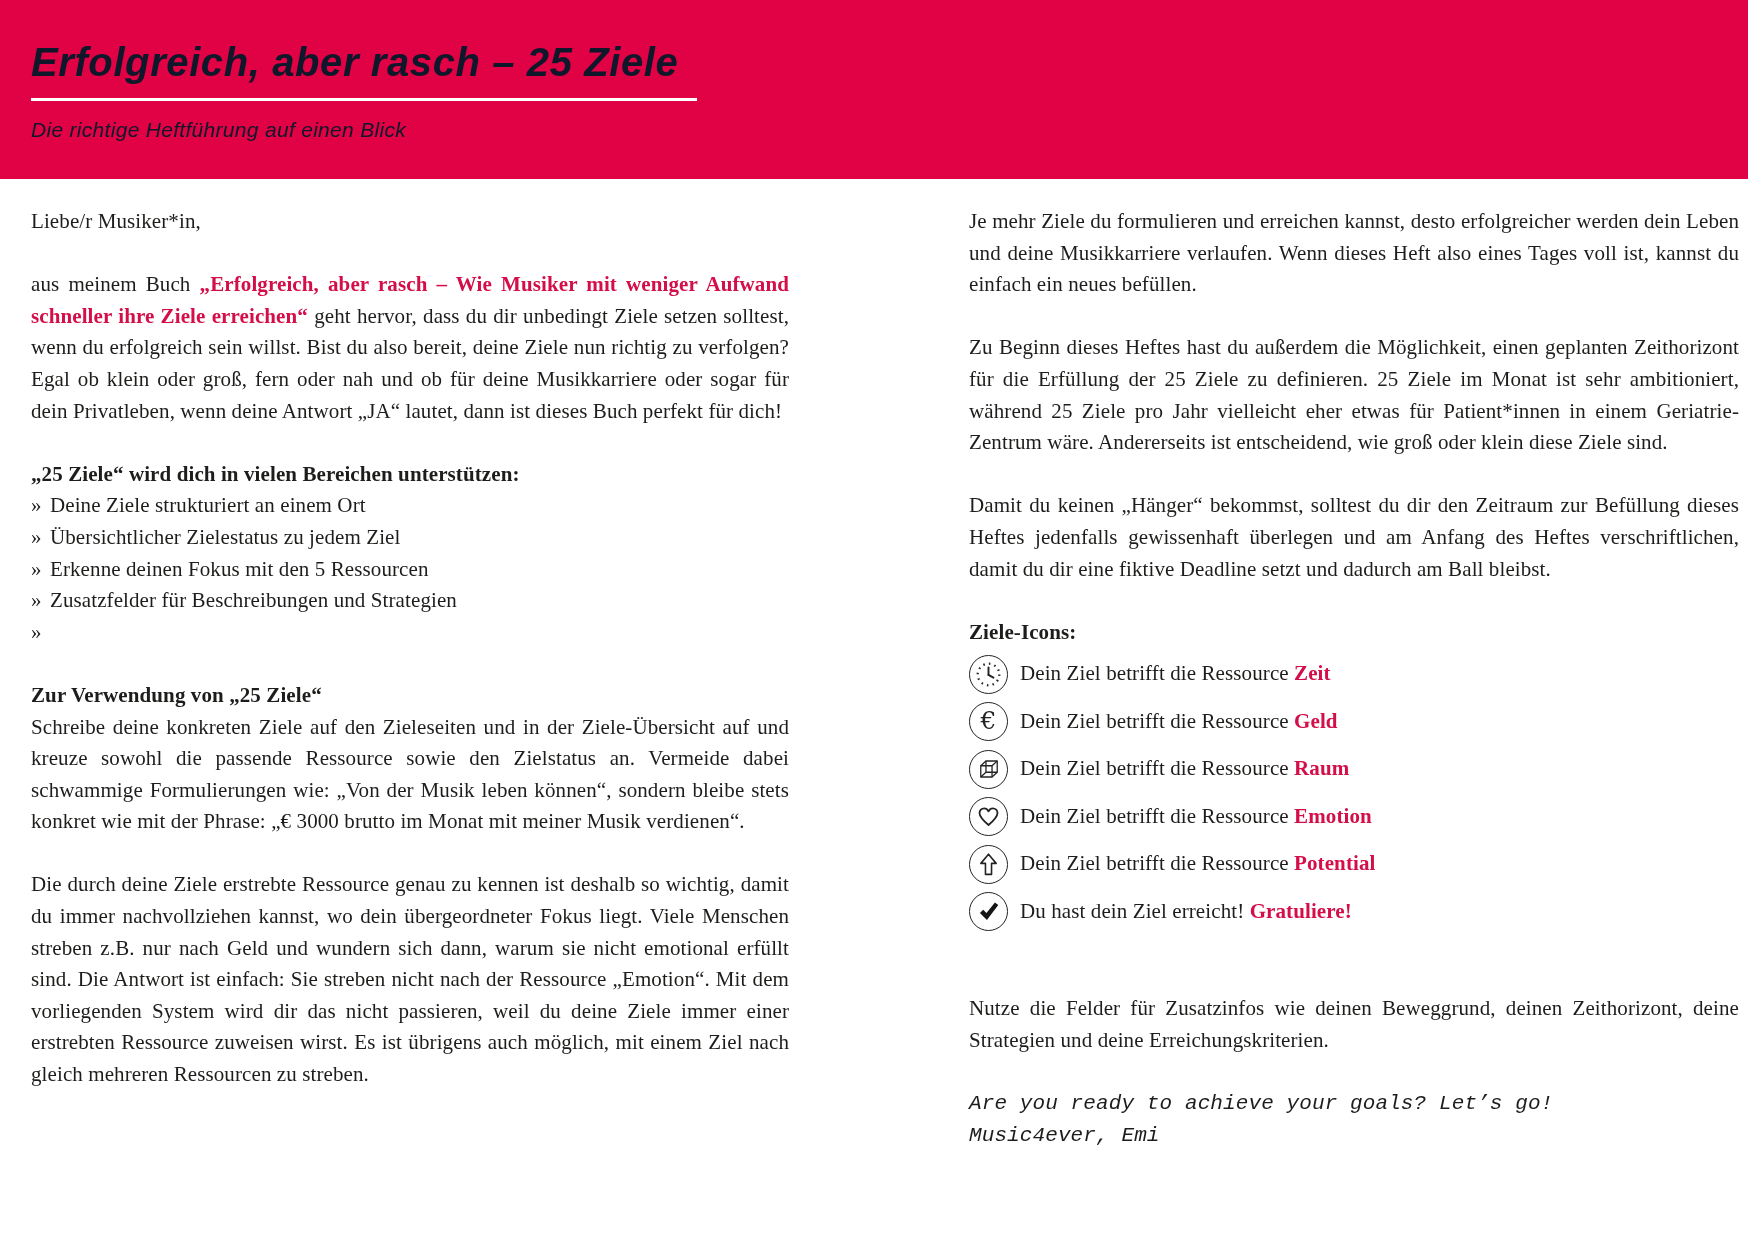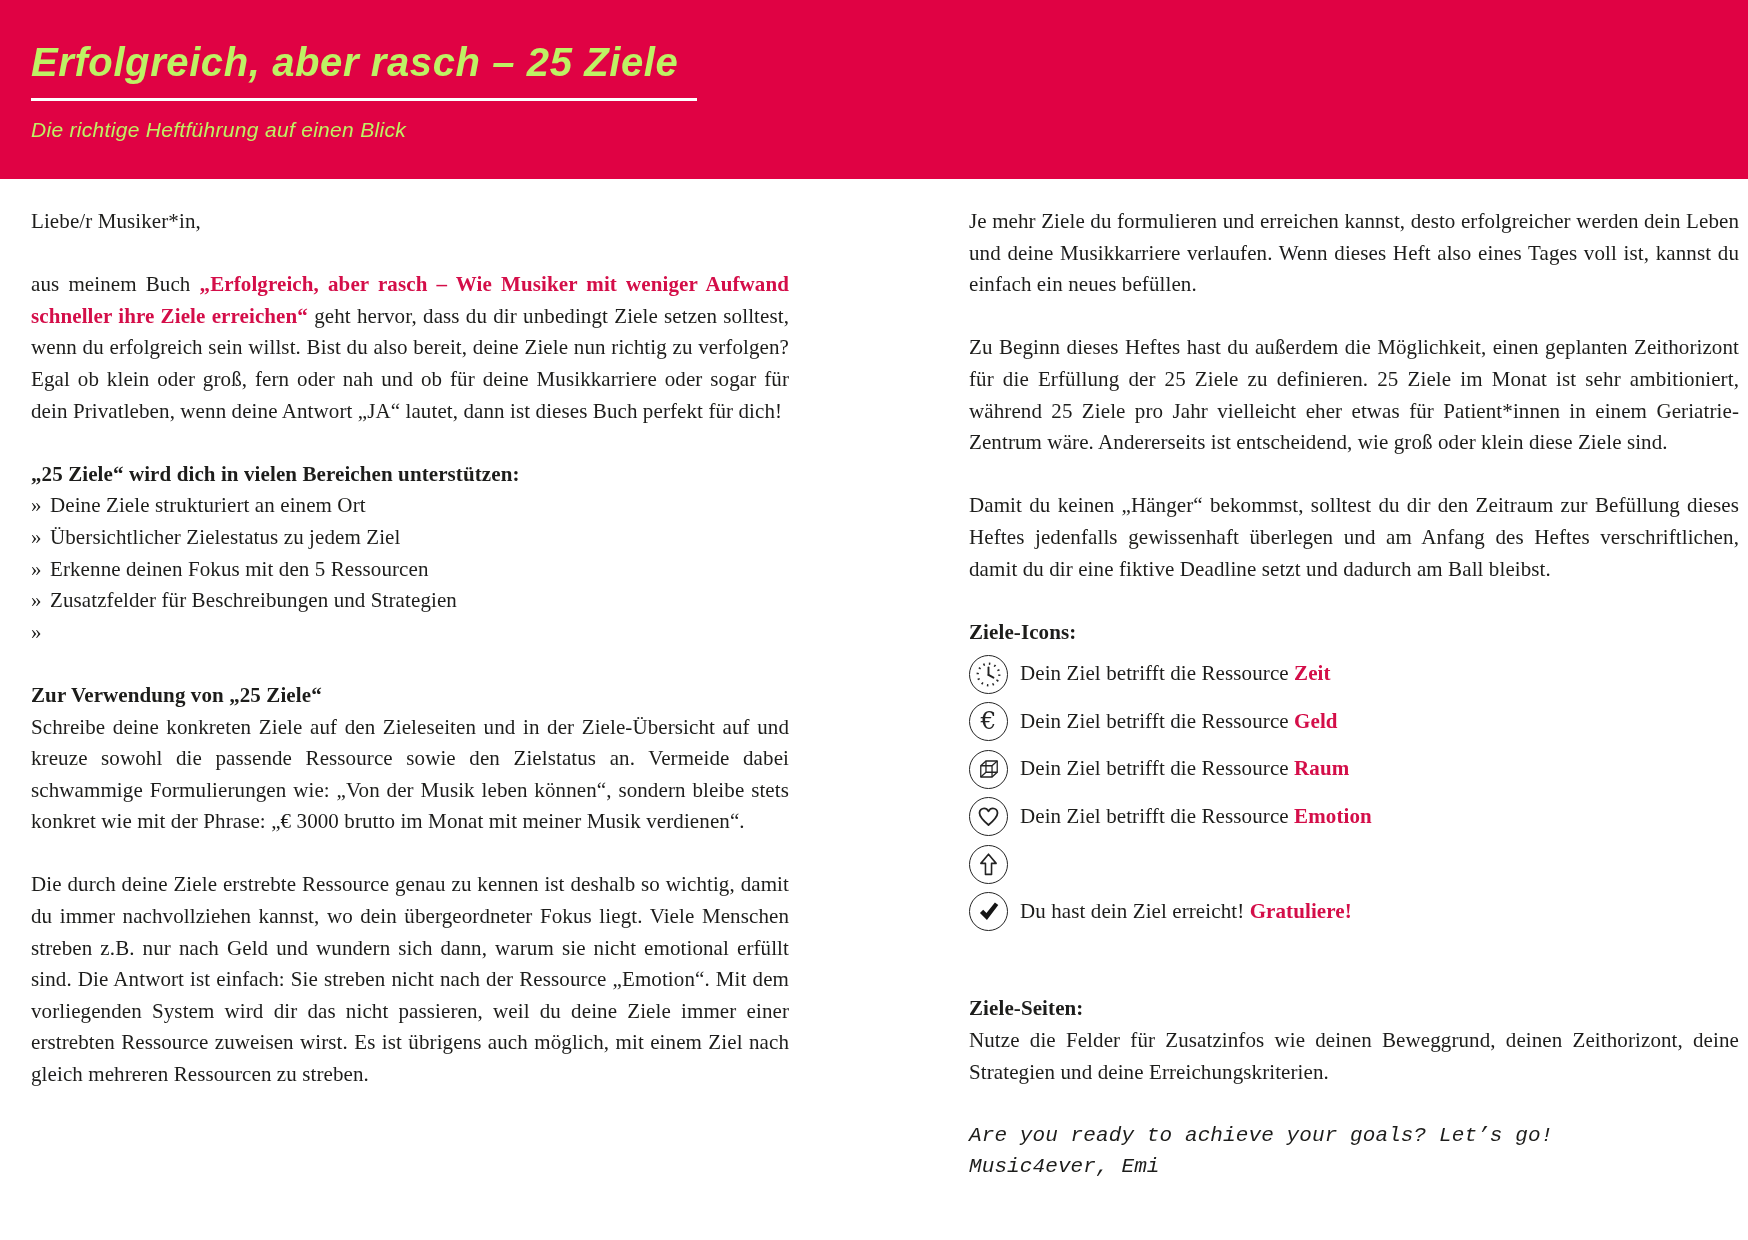--- a/index.html
+++ b/index.html
@@ -9,21 +9,21 @@
     font-family:"Liberation Serif", serif;
     color:#1d1d1b;
     overflow:hidden;
   }
 
   
   .banner {
     box-sizing:border-box;
     height:179px;
     background:var(--banner,#e00244);
-    color:#bef264;
+    color:#0f172a;
     padding:40px 0 0 31px;
     font-family:"Liberation Sans", sans-serif;
     font-style:italic;
   }
   .banner-title {
     font-size:40px;
     font-weight:bold;
     letter-spacing:.6px;
     line-height:44px;
   }
@@ -174,34 +174,34 @@
         </span>
         <span class="label"><span>Dein Ziel betrifft die Ressource </span><span class="accent">Emotion</span></span>
       </div>
 
       <div class="icon-row">
         <span class="icon-circle">
           <svg width="27" height="27" viewBox="0 0 24 24" fill="none" stroke="#232323" stroke-width="1.4" stroke-linejoin="round">
             <polygon points="12,2.8 18.8,11 14.7,11 14.7,20.8 9.3,20.8 9.3,11 5.2,11"></polygon>
           </svg>
         </span>
+        <span class="label"><span>Dein Ziel betrifft die Ressource </span><span class="accent">Potential</span></span>
       </div>
 
       <div class="icon-row">
         <span class="icon-circle">
           <svg width="27" height="27" viewBox="0 0 24 24">
             <polygon points="4.4,13.4 7.3,10.4 10.2,13.3 17.7,3.9 20.7,6.2 10.6,19.6" fill="#151515"></polygon>
           </svg>
         </span>
         <span class="label"><span>Du hast dein Ziel erreicht! </span><span class="accent">Gratuliere!</span></span>
       </div>
 
     </div>
 
-    <div class="h">Ziele-Seiten:</div>
     <p>Nutze die Felder für Zusatzinfos wie deinen Beweggrund, deinen Zeithorizont, deine Strategien und deine Erreichungskriterien.</p>
 
     <div class="closing">
       <div>Are you ready to achieve your goals? Let’s go!</div>
       <div>Music4ever, Emi</div>
     </div>
   </div>
 
 </div>
 

